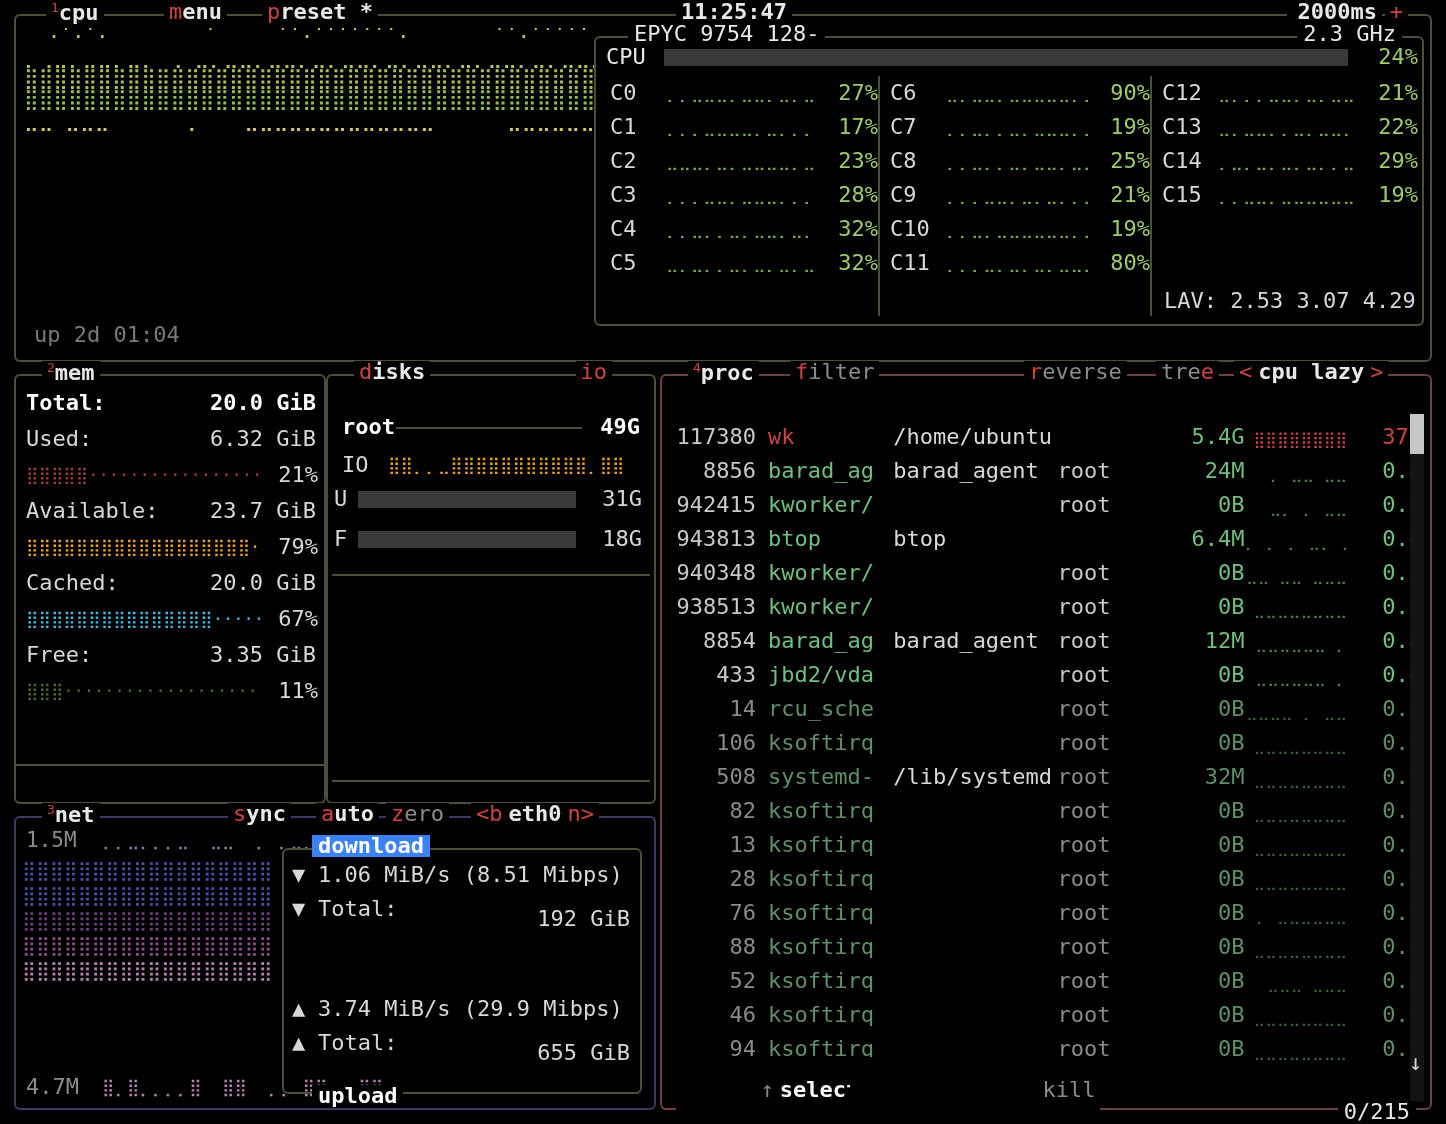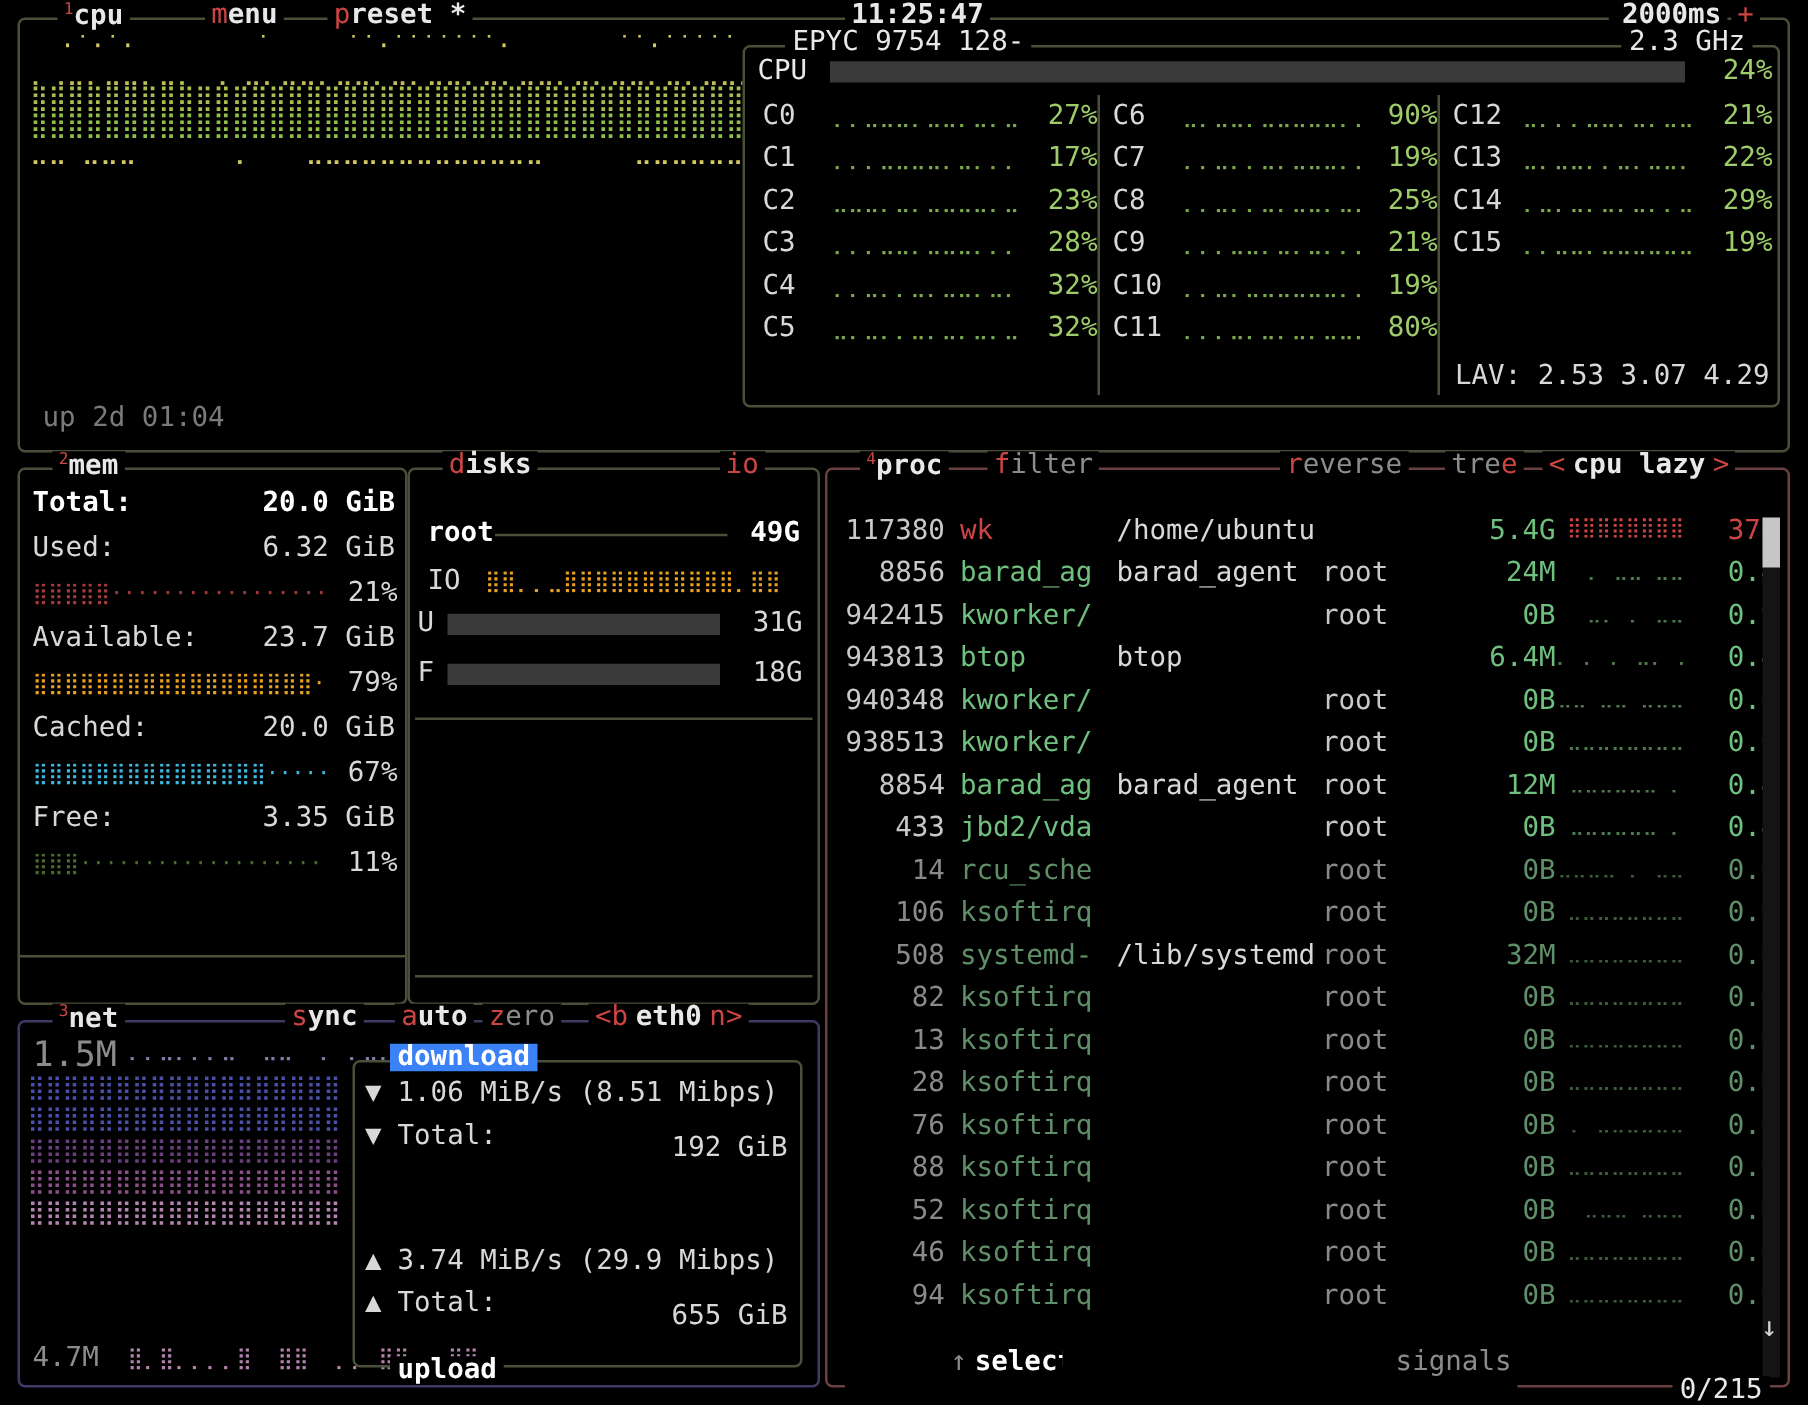--- a/index.html
+++ b/index.html
@@ -213,21 +213,21 @@
   }
   #net-graph .nb {
     font-family: "DejaVu Sans Mono", monospace;
     font-size: 19px; line-height: 25px; white-space: pre; letter-spacing: 0px;
   }
   .nb1 { color: #4a4fa8; }
   .nb2 { color: #6b3f7d; }
   .nb3 { color: #8c4f8a; }
   .nb4 { color: #b583b0; }
   #net-scale-top {
-    position: absolute; left: 10px; top: 12px; color: #8c8c8c; font-size: 28px;
+    position: absolute; left: 10px; top: 12px; color: #8c8c8c; font-size: 21px;
   }
   #net-scale-bot {
     position: absolute; left: 10px; bottom: 10px; color: #8c8c8c; font-size: 22px;
   }
   #net-top-dots {
     position: absolute; left: 86px; top: 14px; color:#7f7fa8; font-size: 17px; white-space: pre;
   }
   #net-bot-dots {
     position: absolute; left: 86px; bottom: 12px; color:#b583b0; font-size: 17px; white-space: pre;
   }
@@ -263,21 +263,21 @@
   .ph-cmd  { width: 176px; }
   .ph-user { width: 116px; }
   .ph-mem  { width: 84px; text-align: right; }
   .ph-gap  { flex: 1; }
   .ph-cpu  { width: 80px; text-align: right; }
   .ph-arr  { width: 24px; text-align: right; color: #d8d8d8; font-weight: normal; }
 
   .prow {
     position: absolute; left: 8px; right: 8px;
     height: 34px;
-    display: flex; align-items: flex-start; white-space: pre;
+    display: flex; align-items: flex-end; white-space: pre;
   }
   .prow .pid  { width: 92px; text-align: right; color: #c8c8c8; }
   .prow .prog { width: 146px; padding-left: 12px; color: #6fbf7f; }
   .prow .cmd  { width: 176px; color: #d8d8d8; }
   .prow .user { width: 116px; color: #c8c8c8; }
   .prow .mem  { width: 84px; text-align: right; color: #6fbf7f; }
   .prow .gap  { flex: 1; }
   .prow .mini { width: 110px; text-align: right; font-size: 16px; color:#4e7a4e; overflow:hidden; white-space:nowrap; }
   .prow .cpu  { width: 80px; text-align: right; color: #6fbf7f; }
 
@@ -580,19 +580,16 @@
     </div>
     <div class="footer-chip" style="left:188px;">
       <span class="lbl-d">info</span>
     </div>
     <div class="footer-chip" style="left:262px;">
       <span class="arrd">↵</span>
     </div>
     <div class="footer-chip" style="left:296px;">
       <span class="lbl-d">kill</span>
     </div>
-    <div class="footer-chip" style="left:370px;">
-      <span class="lbl-d">signals</span>
-    </div>
     <div id="proc-count">0/215</div>
   </div>
 
 </div>
 
 </body></html>

